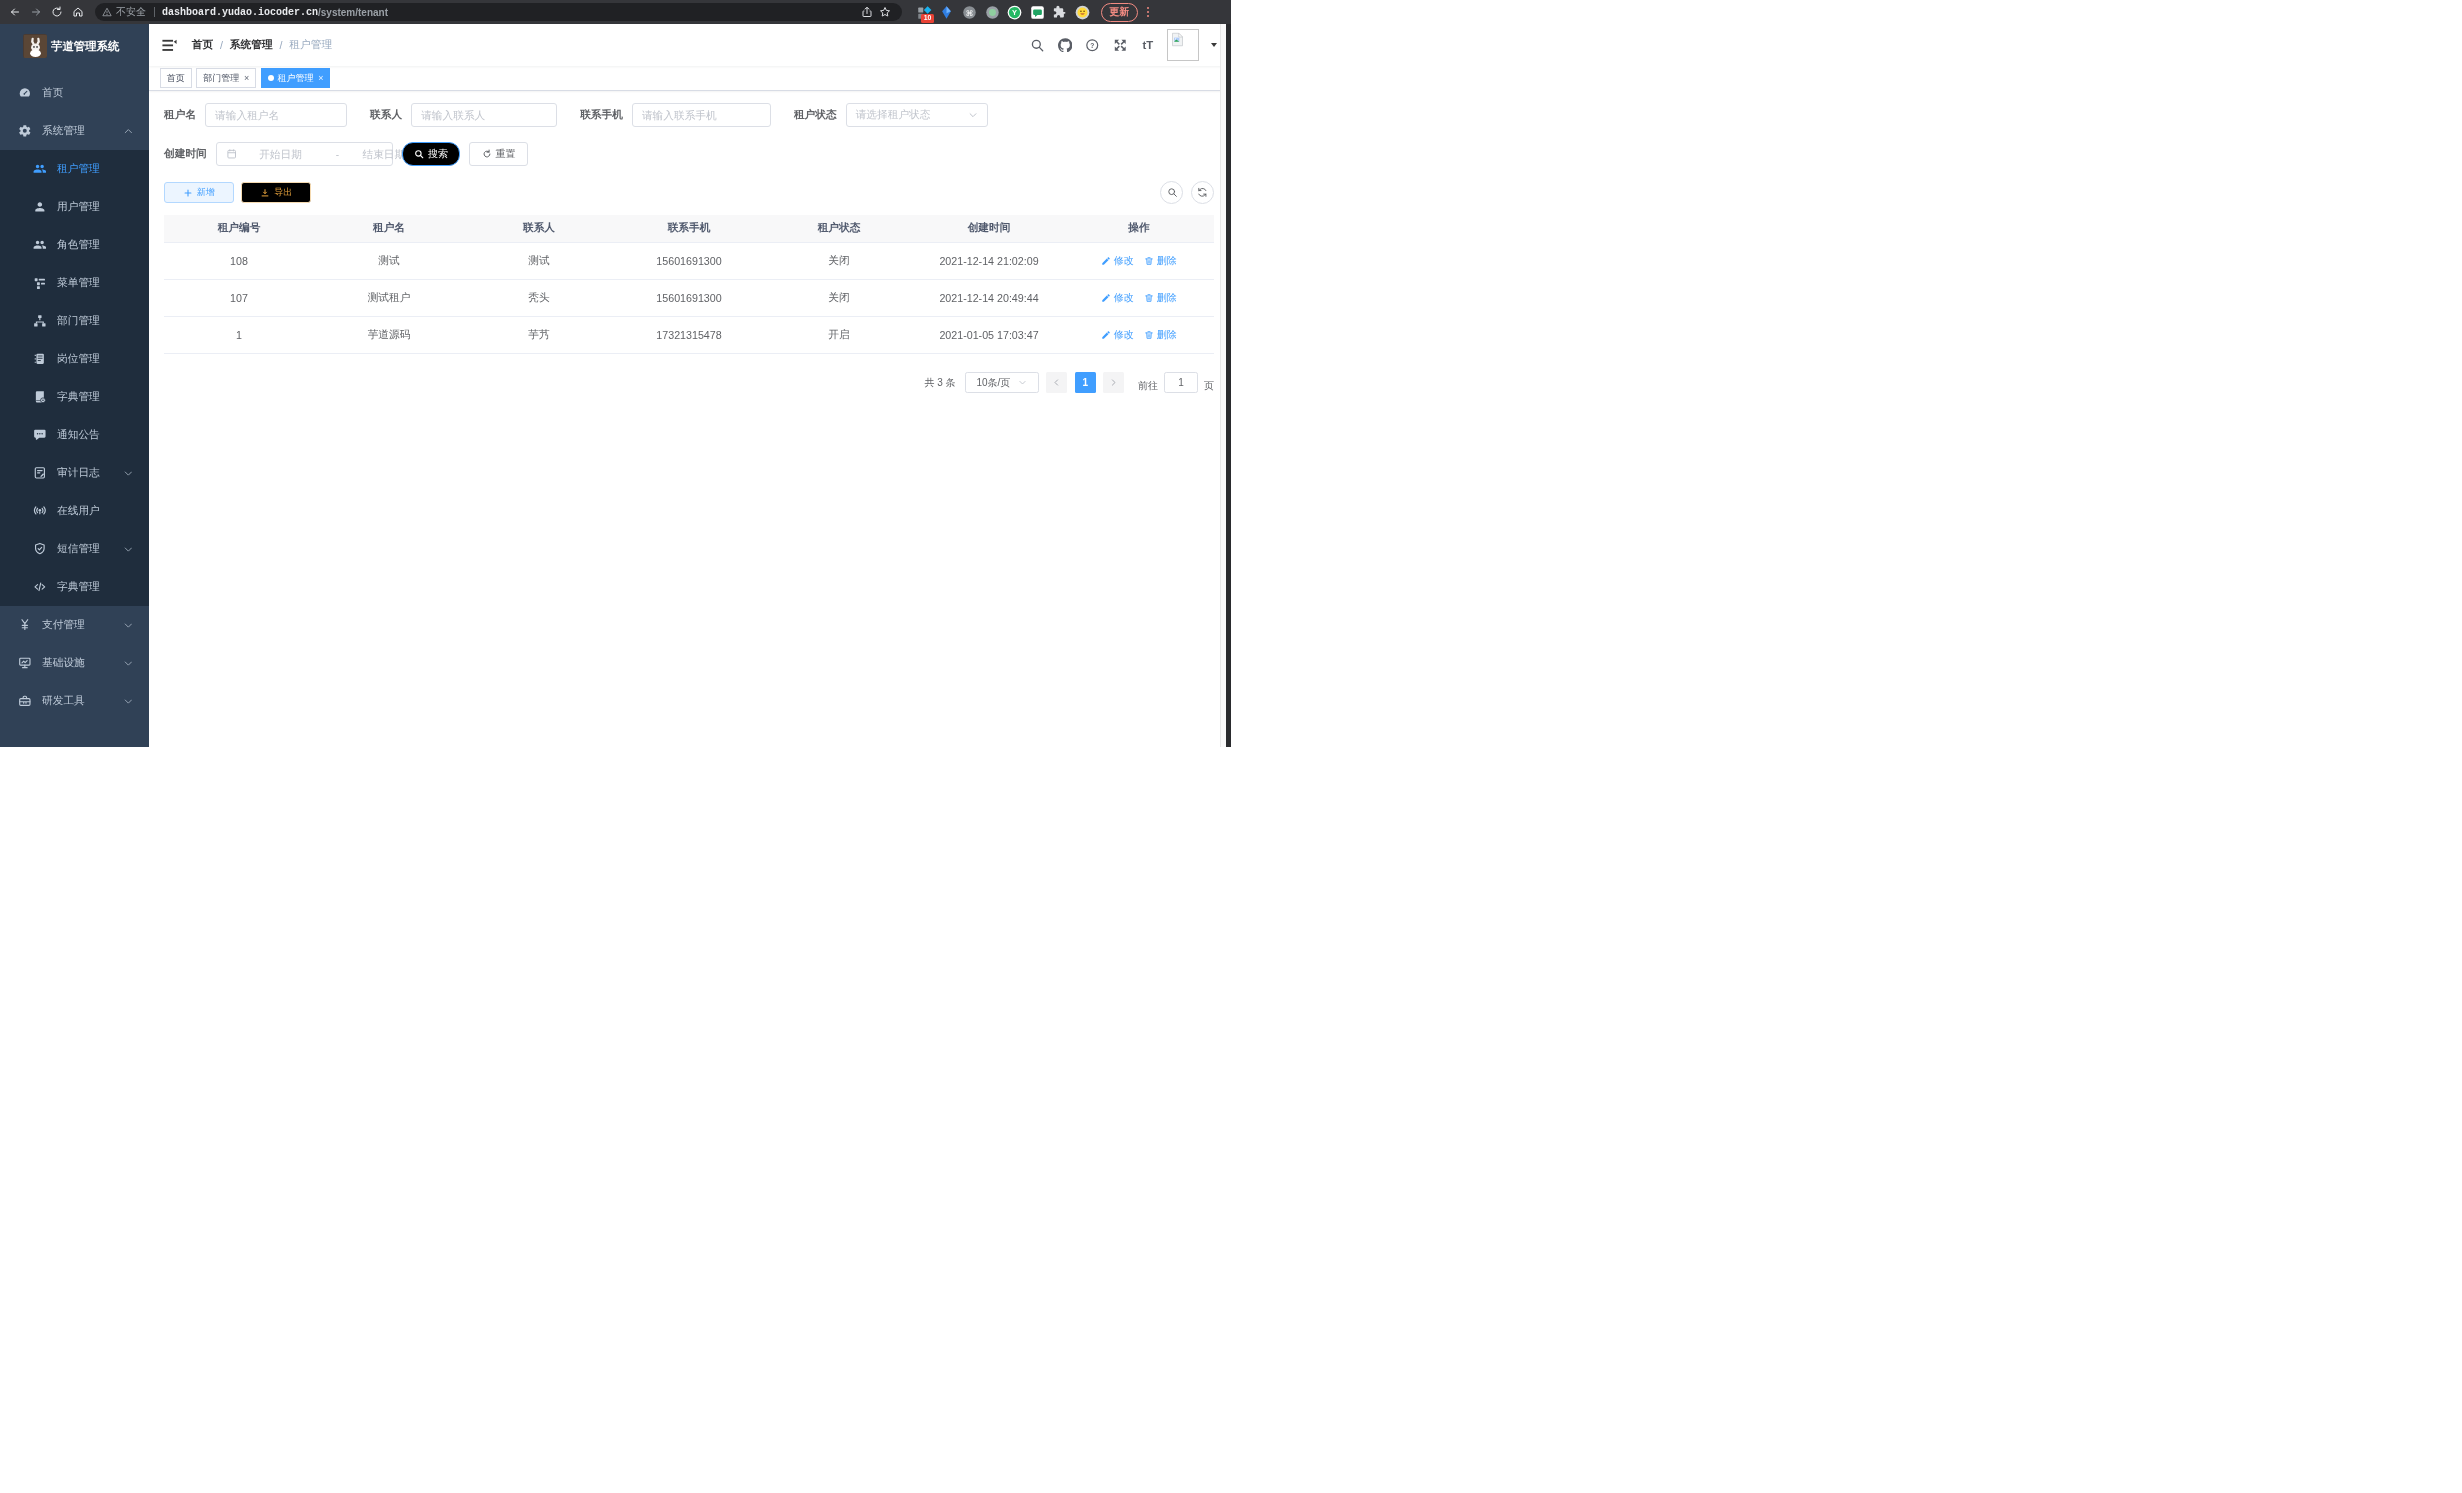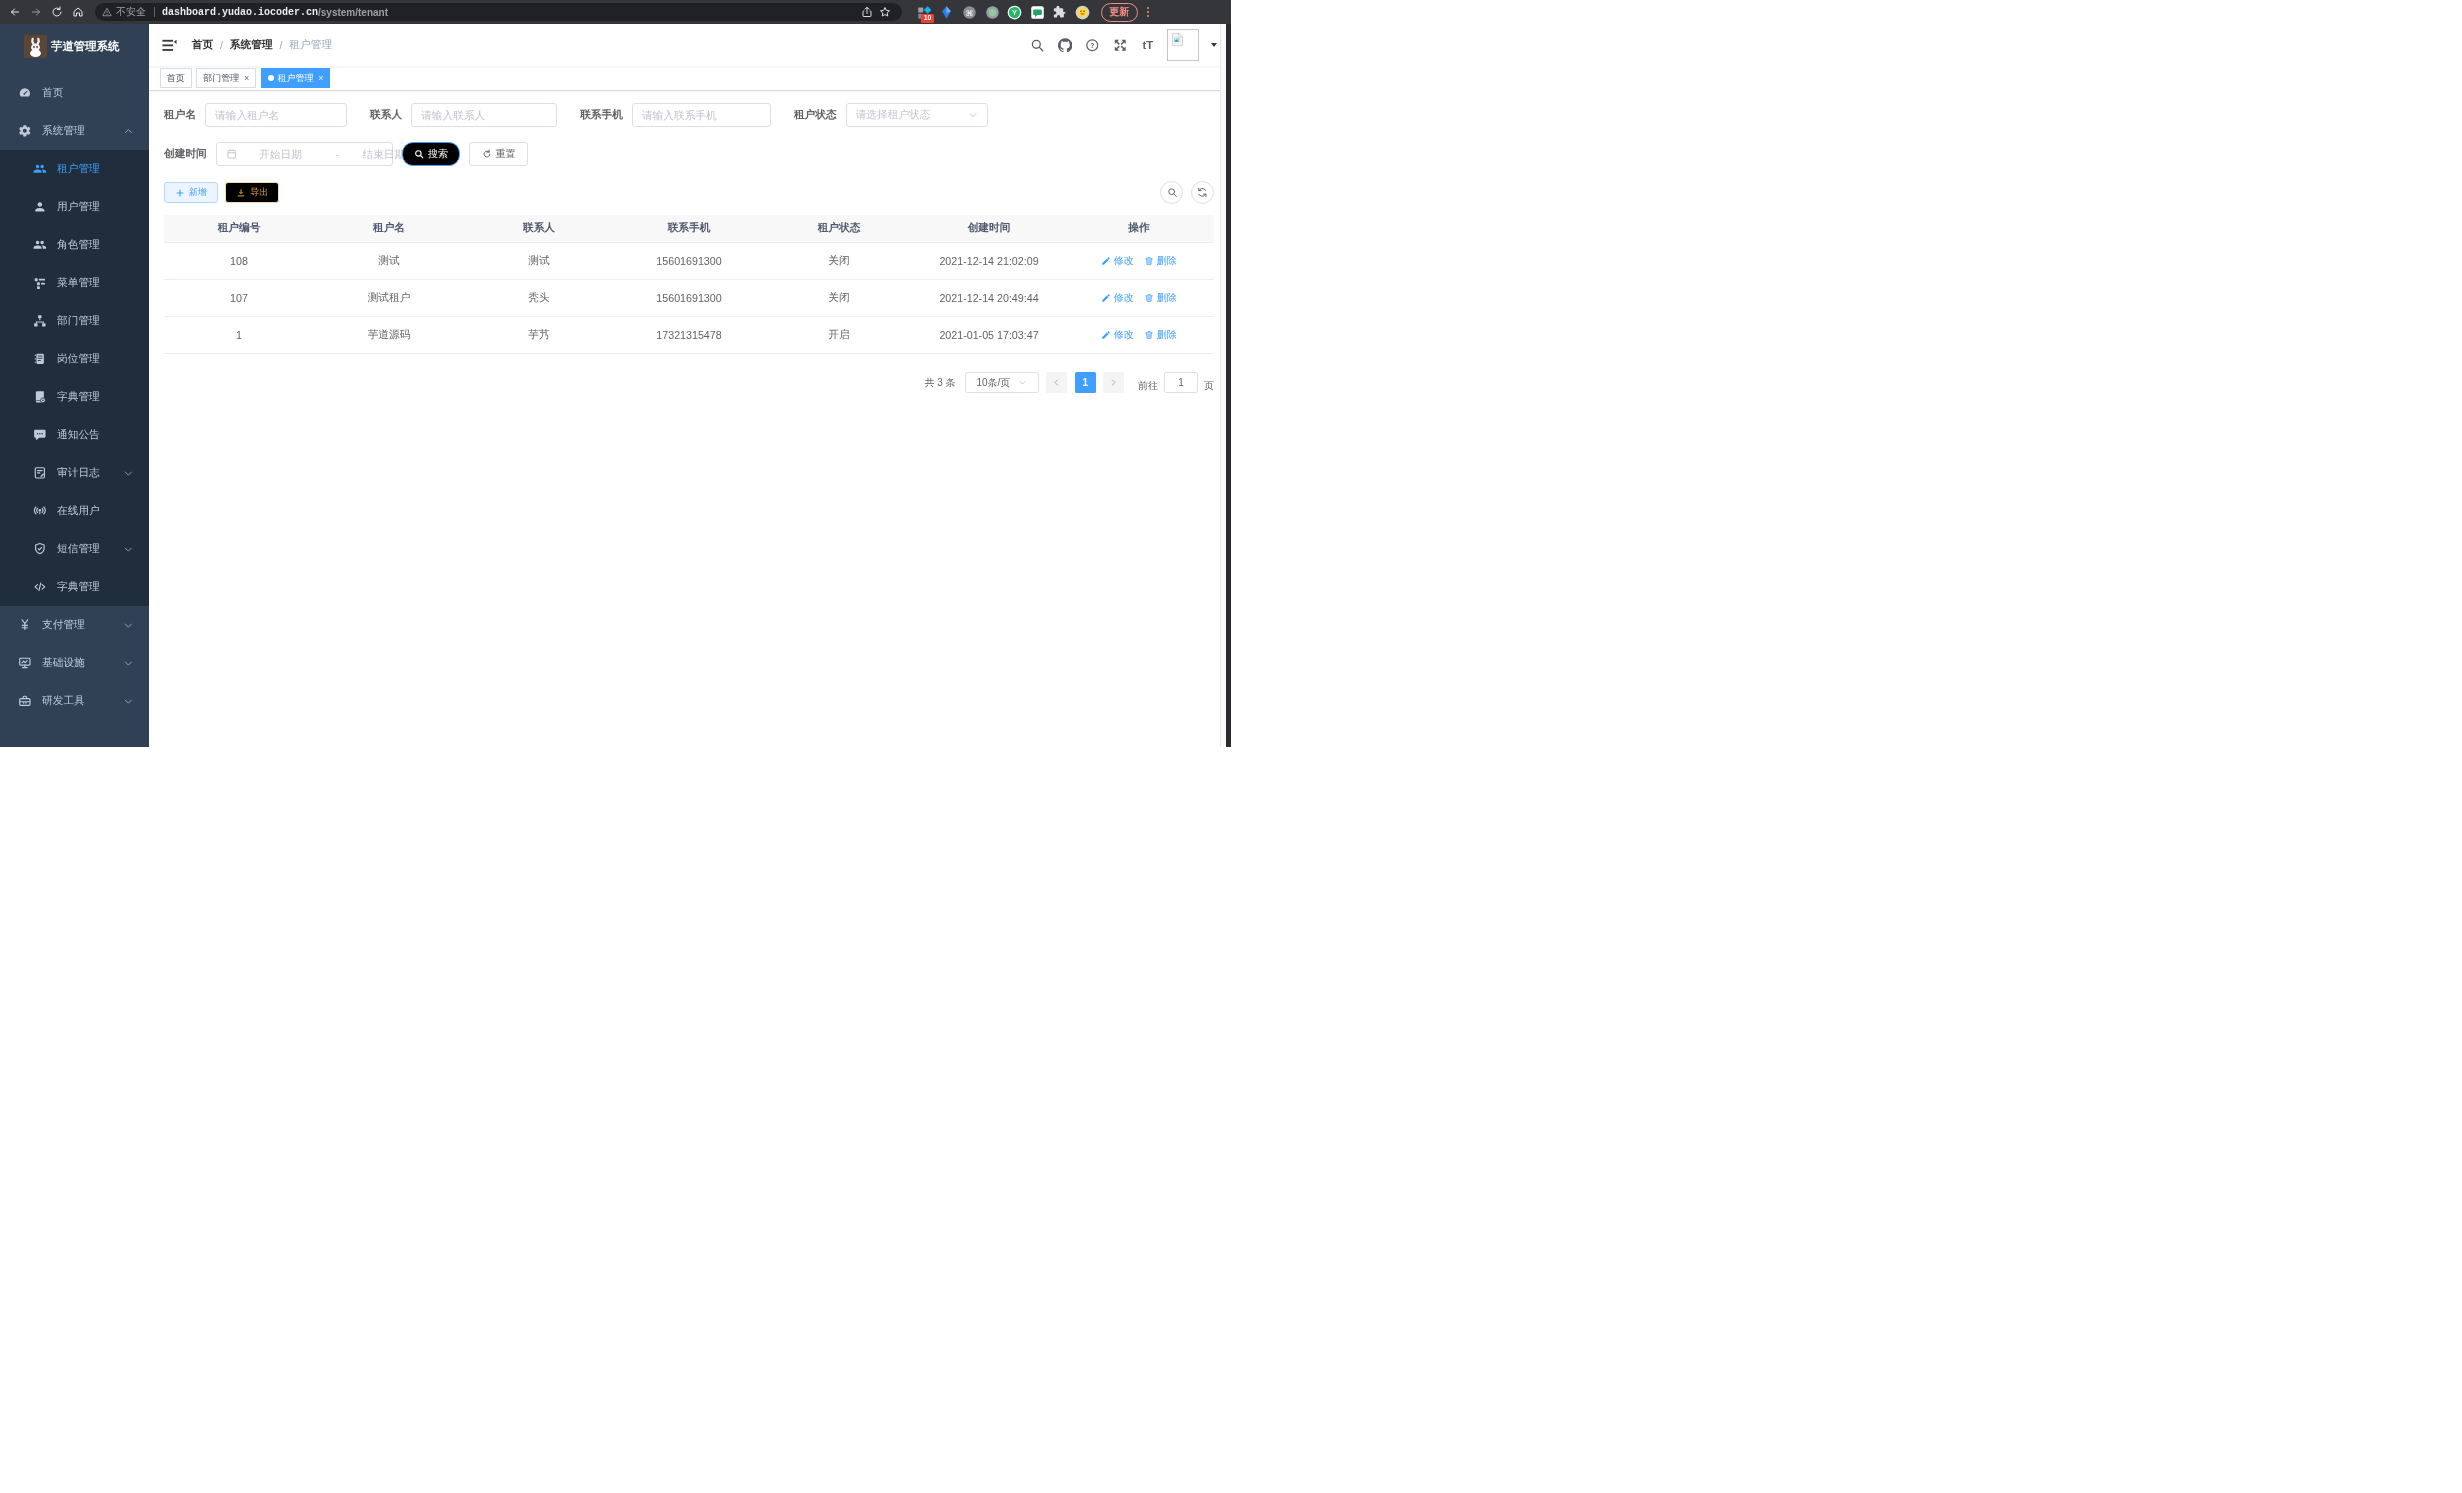--- a/index.html
+++ b/index.html
@@ -88,21 +88,21 @@
   .selbox svg { width:10px; height:10px; color:#c0c4cc; }
   .datebox { width:177px; gap:22px; }
   .datebox .cal { width:11.4px; height:11.4px; color:#c0c4cc; flex:0 0 auto; }
   .datebox input { width:53px; }
   .datebox .dsep { color:#c0c4cc; font-size:10px; padding:0 1.5px; }
   .btn { height:24px; border-radius:3px; border:0.8px solid #dcdfe6; background:#fff; display:inline-flex;
     align-items:center; justify-content:center; gap:3.8px; font-size:10px; color:#606266; cursor:pointer;
     padding:0 11.4px; font-family:inherit; }
   .btn svg { width:10px; height:10px; }
   .btn-primary { background:#000000; border-color:#409eff; color:#fff;border-radius:11px; }
-  .btn-sm { height:21px; font-size:9px; padding:0 10px; }
+  .btn-sm { height:21px; font-size:9px; padding:0 18px; }
   .btn-plain-primary { background:#ecf5ff; border-color:#b3d8ff; color:#409eff; }
   .btn-plain-warning { background:#000000; border-color:#f5dab1; color:#e6a23c;text-align:right; }
   .action-row { display:flex; align-items:center; gap:7.6px; margin-bottom:10.7px; }
   .circ { width:23px; height:23px; border-radius:50%; border:0.8px solid #dcdfe6; background:#fff;
     display:flex; align-items:center; justify-content:center; color:#606266; cursor:pointer; }
   .circ svg { width:10.7px; height:10.7px; }
   .right-tools { margin-left:auto; display:flex; gap:7.6px; }
 
   
   table { width:100%; border-collapse:collapse; table-layout:fixed; }

